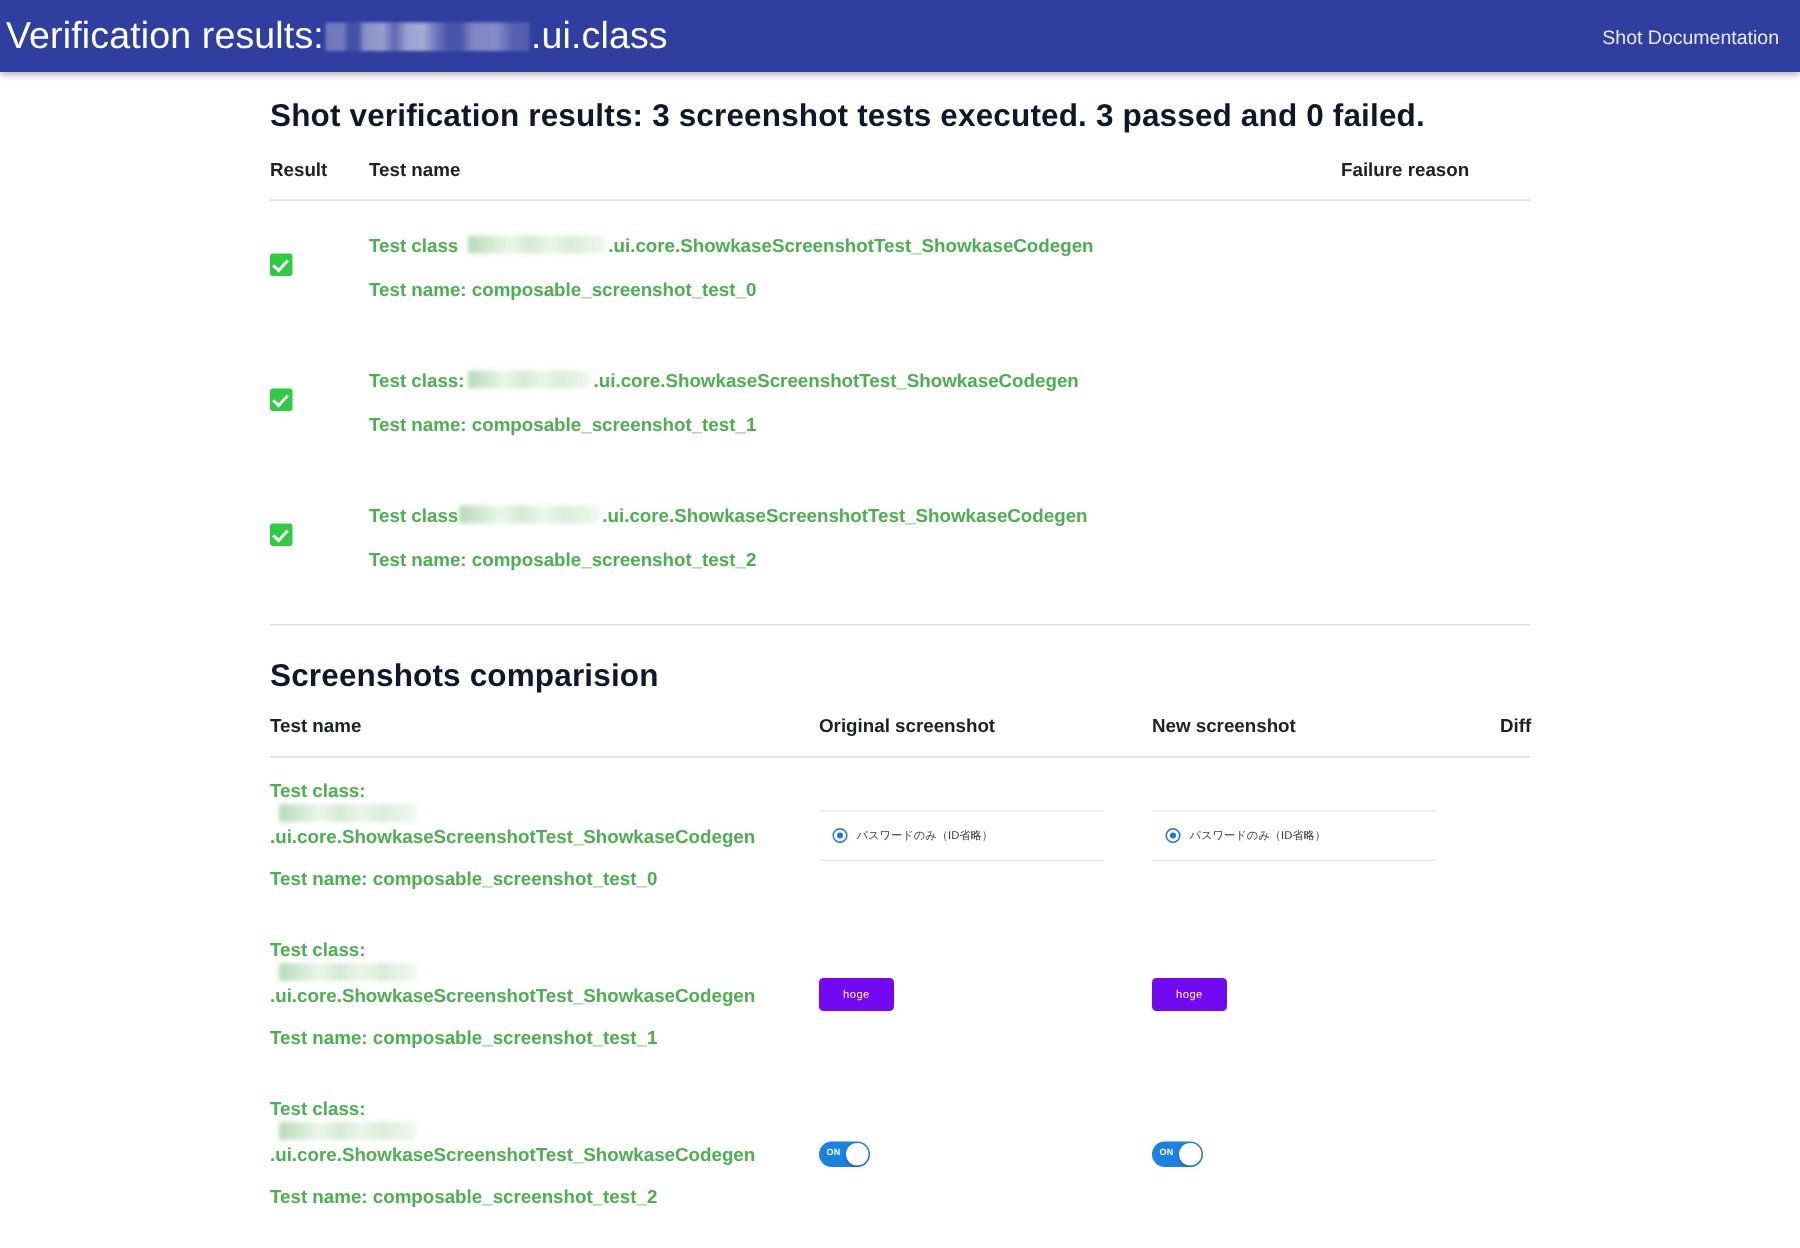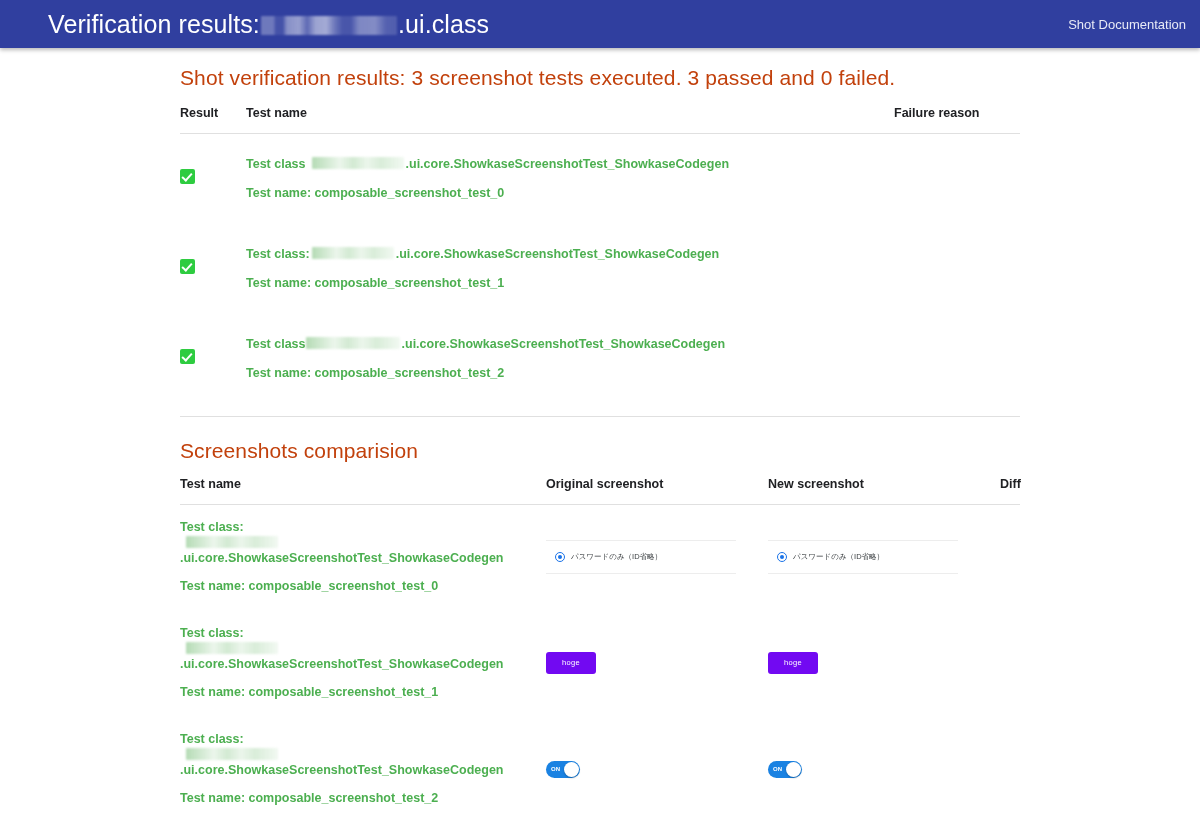--- a/index.html
+++ b/index.html
@@ -30,21 +30,20 @@
   }
   .appbar-title {
     color: #ffffff;
     font-size: 25px;
     font-weight: 400;
     letter-spacing: 0.1px;
     display: flex;
     align-items: baseline;
     white-space: nowrap;
     line-height: 1;
-    margin-left: 44px;
   }
   .redact {
     display: inline-block;
     vertical-align: middle;
     border-radius: 1px;
   }
   .redact-title {
     width: 136px;
     height: 19px;
     margin: 0 1px;
@@ -78,23 +77,23 @@
   }
 
   
   .page {
     width: 840px;
     margin: 0 auto;
     padding-top: 18px;
   }
 
   .section-title {
-    color: #c2410c;
+    color: #0f172a;
     font-size: 21px;
-    font-weight: 400;
+    font-weight: 700;
     margin: 0 0 16px 0;
     letter-spacing: 0.1px;
   }
   .section-title.second {
     margin-top: 0;
     margin-bottom: 14px;
   }
 
   table.results, table.comparison {
     width: 100%;

